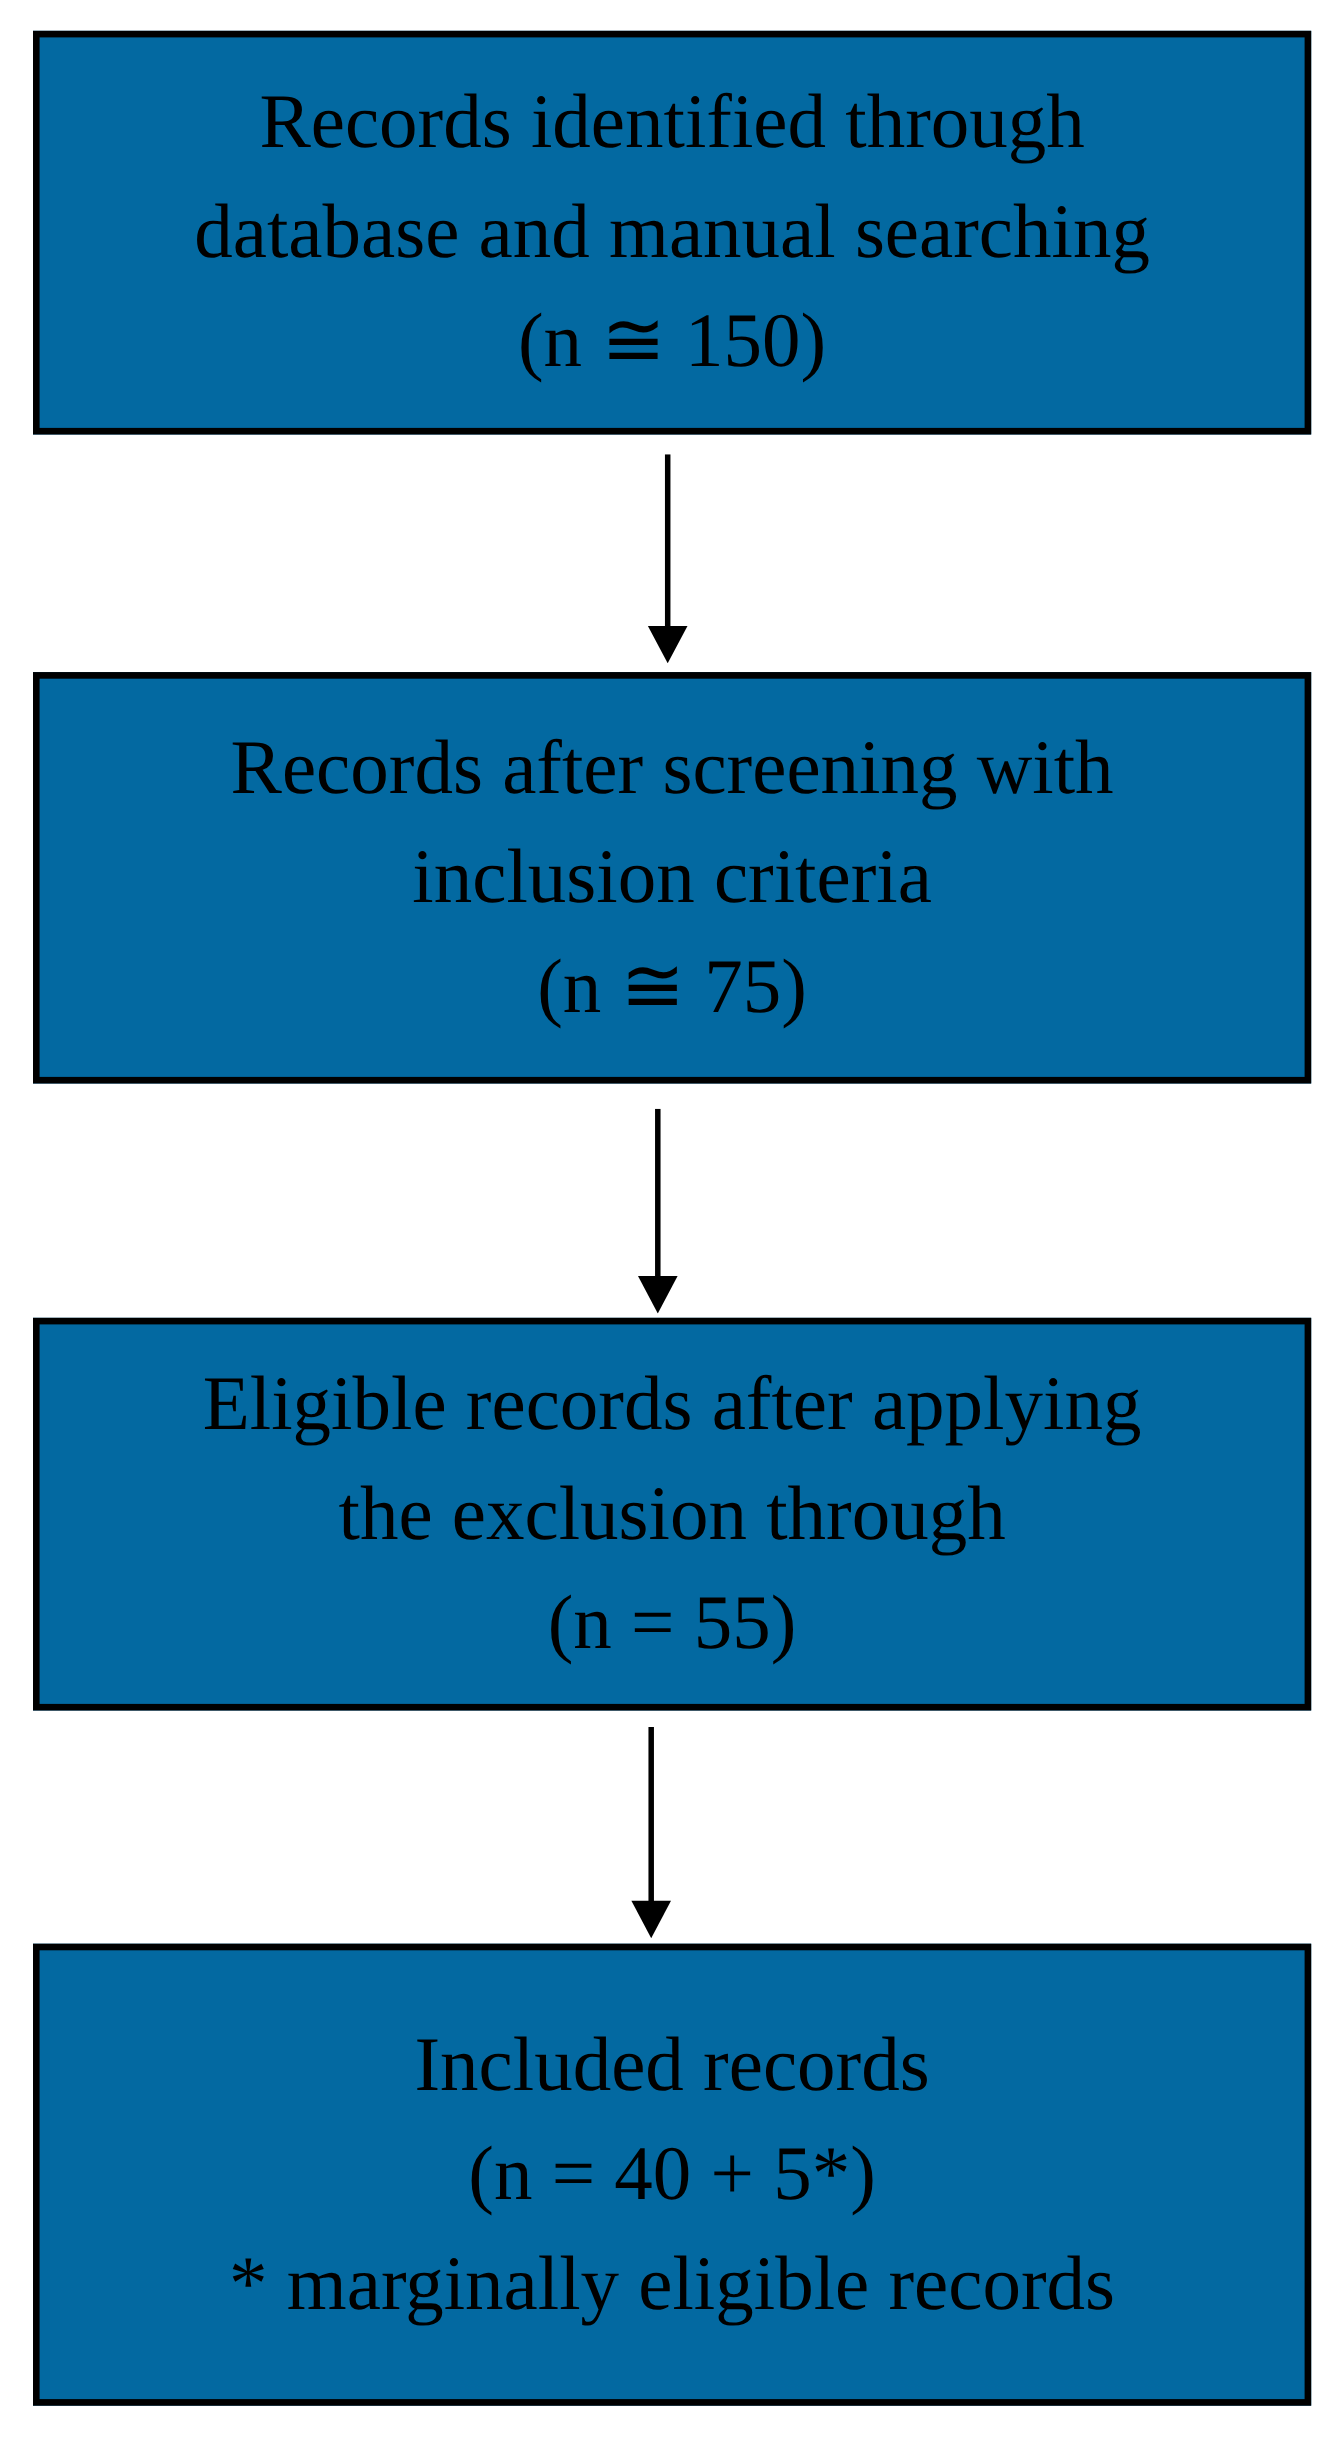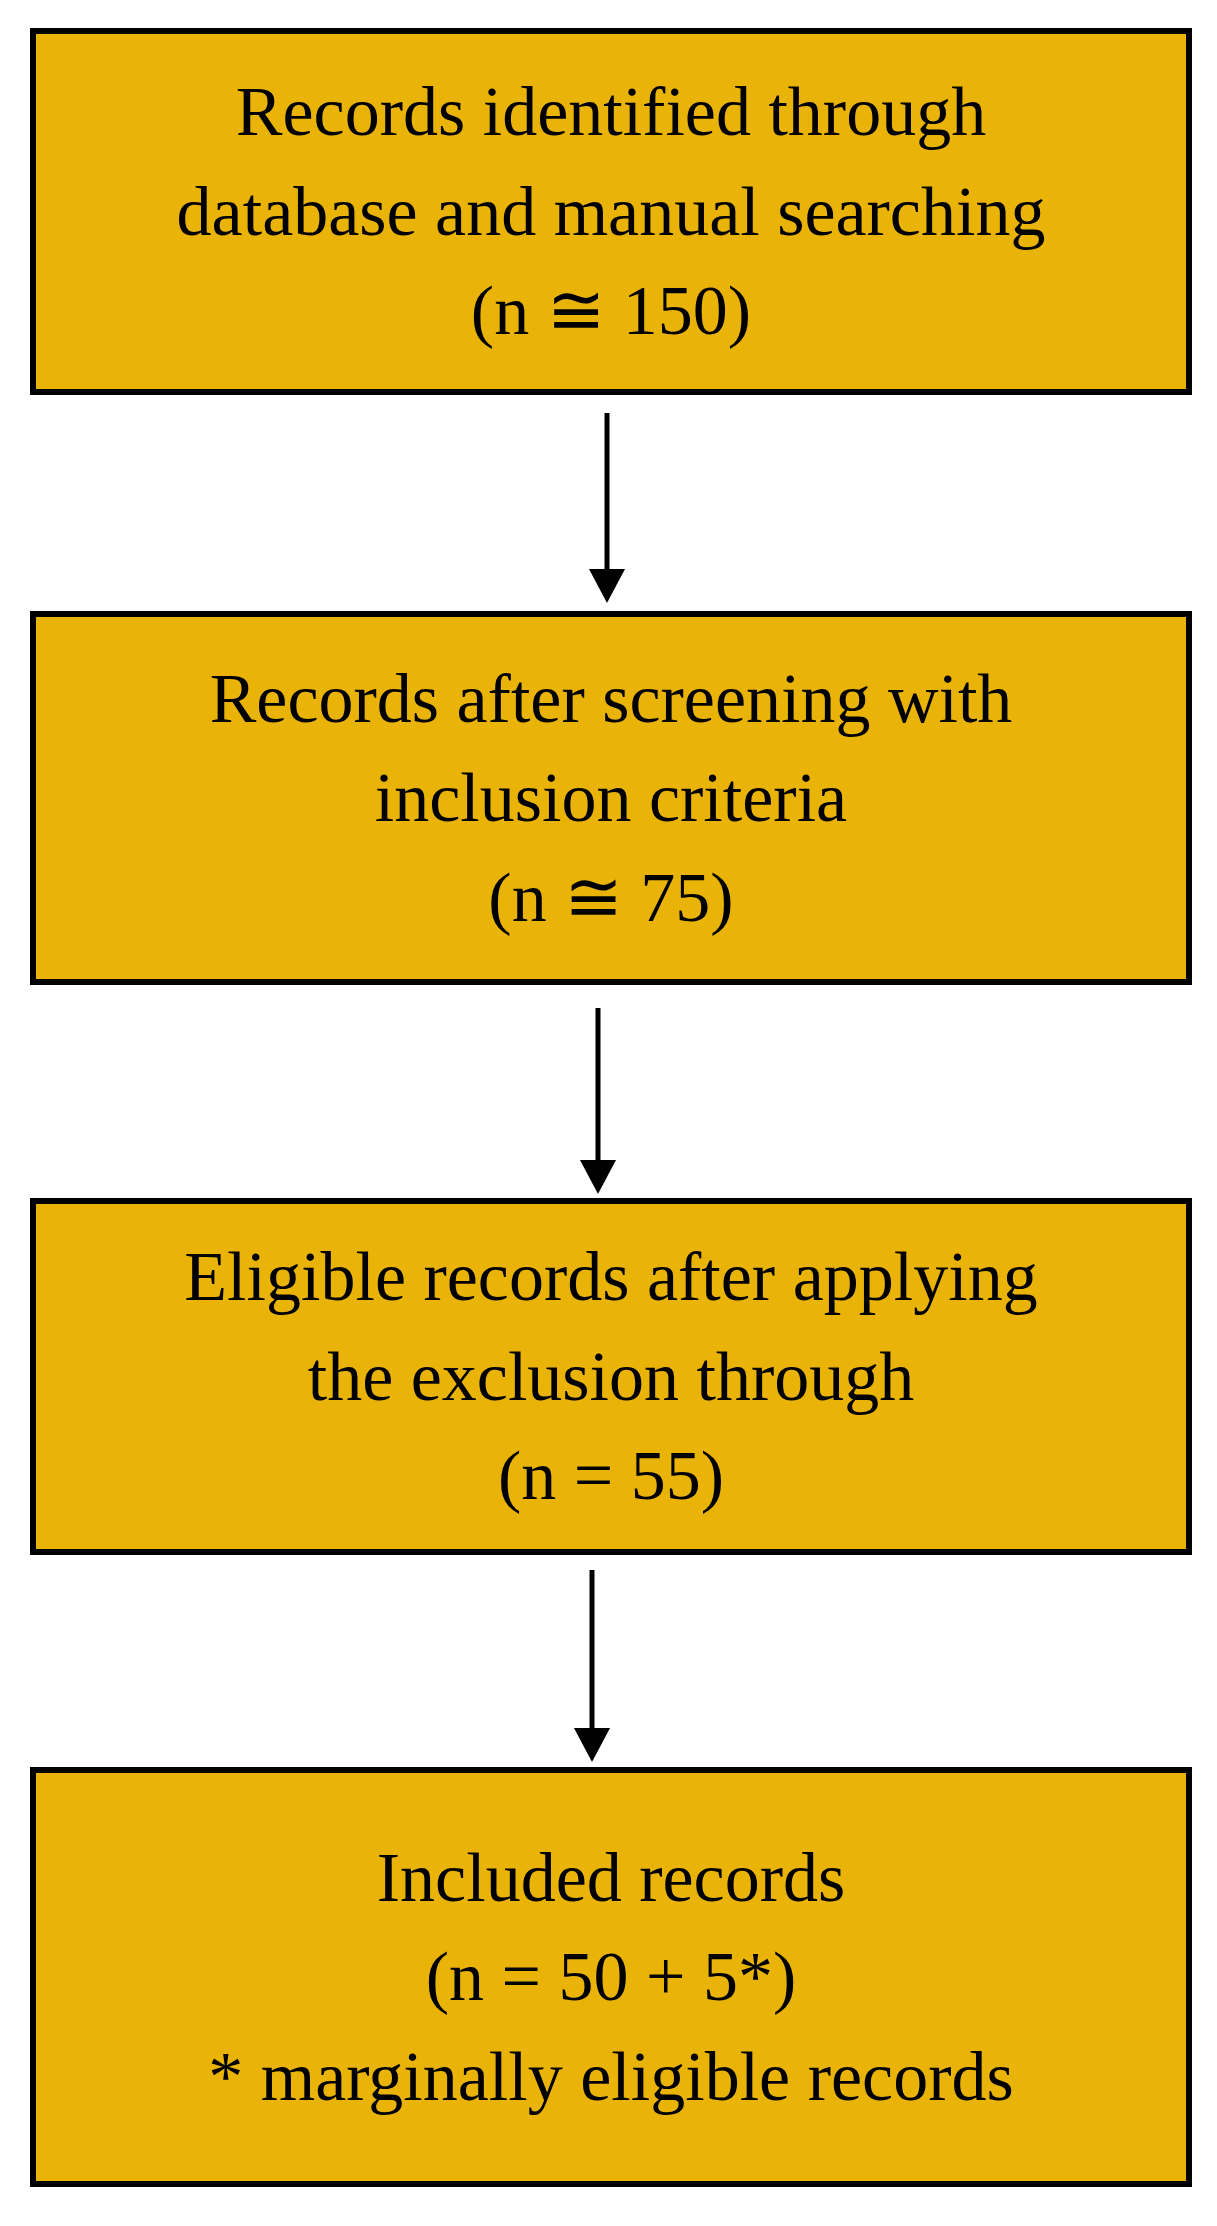--- a/index.html
+++ b/index.html
@@ -15,21 +15,21 @@
     overflow: hidden;
     font-family: "Liberation Serif", serif;
     color: #000000;
   }
   .flow-box {
     position: absolute;
     left: 30px;
     width: 1162px;
     box-sizing: border-box;
     border: 6px solid #000000;
-    background: #eab308;
+    background: #0369a1;
     display: flex;
     flex-direction: column;
     justify-content: center;
     align-items: center;
     text-align: center;
   }
   .flow-box p {
     margin: 0;
     font-size: 70px;
     line-height: 1.42;
@@ -91,17 +91,17 @@
 
   <div id="arrow-3" class="arrow">
     <svg viewBox="0 0 40 192" preserveAspectRatio="none" aria-hidden="true">
       <line x1="20" y1="0" x2="20" y2="162" stroke="#000000" stroke-width="5"></line>
       <polygon points="2,158 38,158 20,192" fill="#000000"></polygon>
     </svg>
   </div>
 
   <div id="box-included" class="flow-box">
     <p>Included records</p>
-    <p>(n = 50 + 5*)</p>
+    <p>(n = 40 + 5*)</p>
     <p>* marginally eligible records</p>
   </div>
 
 </div>
 
 </body></html>

